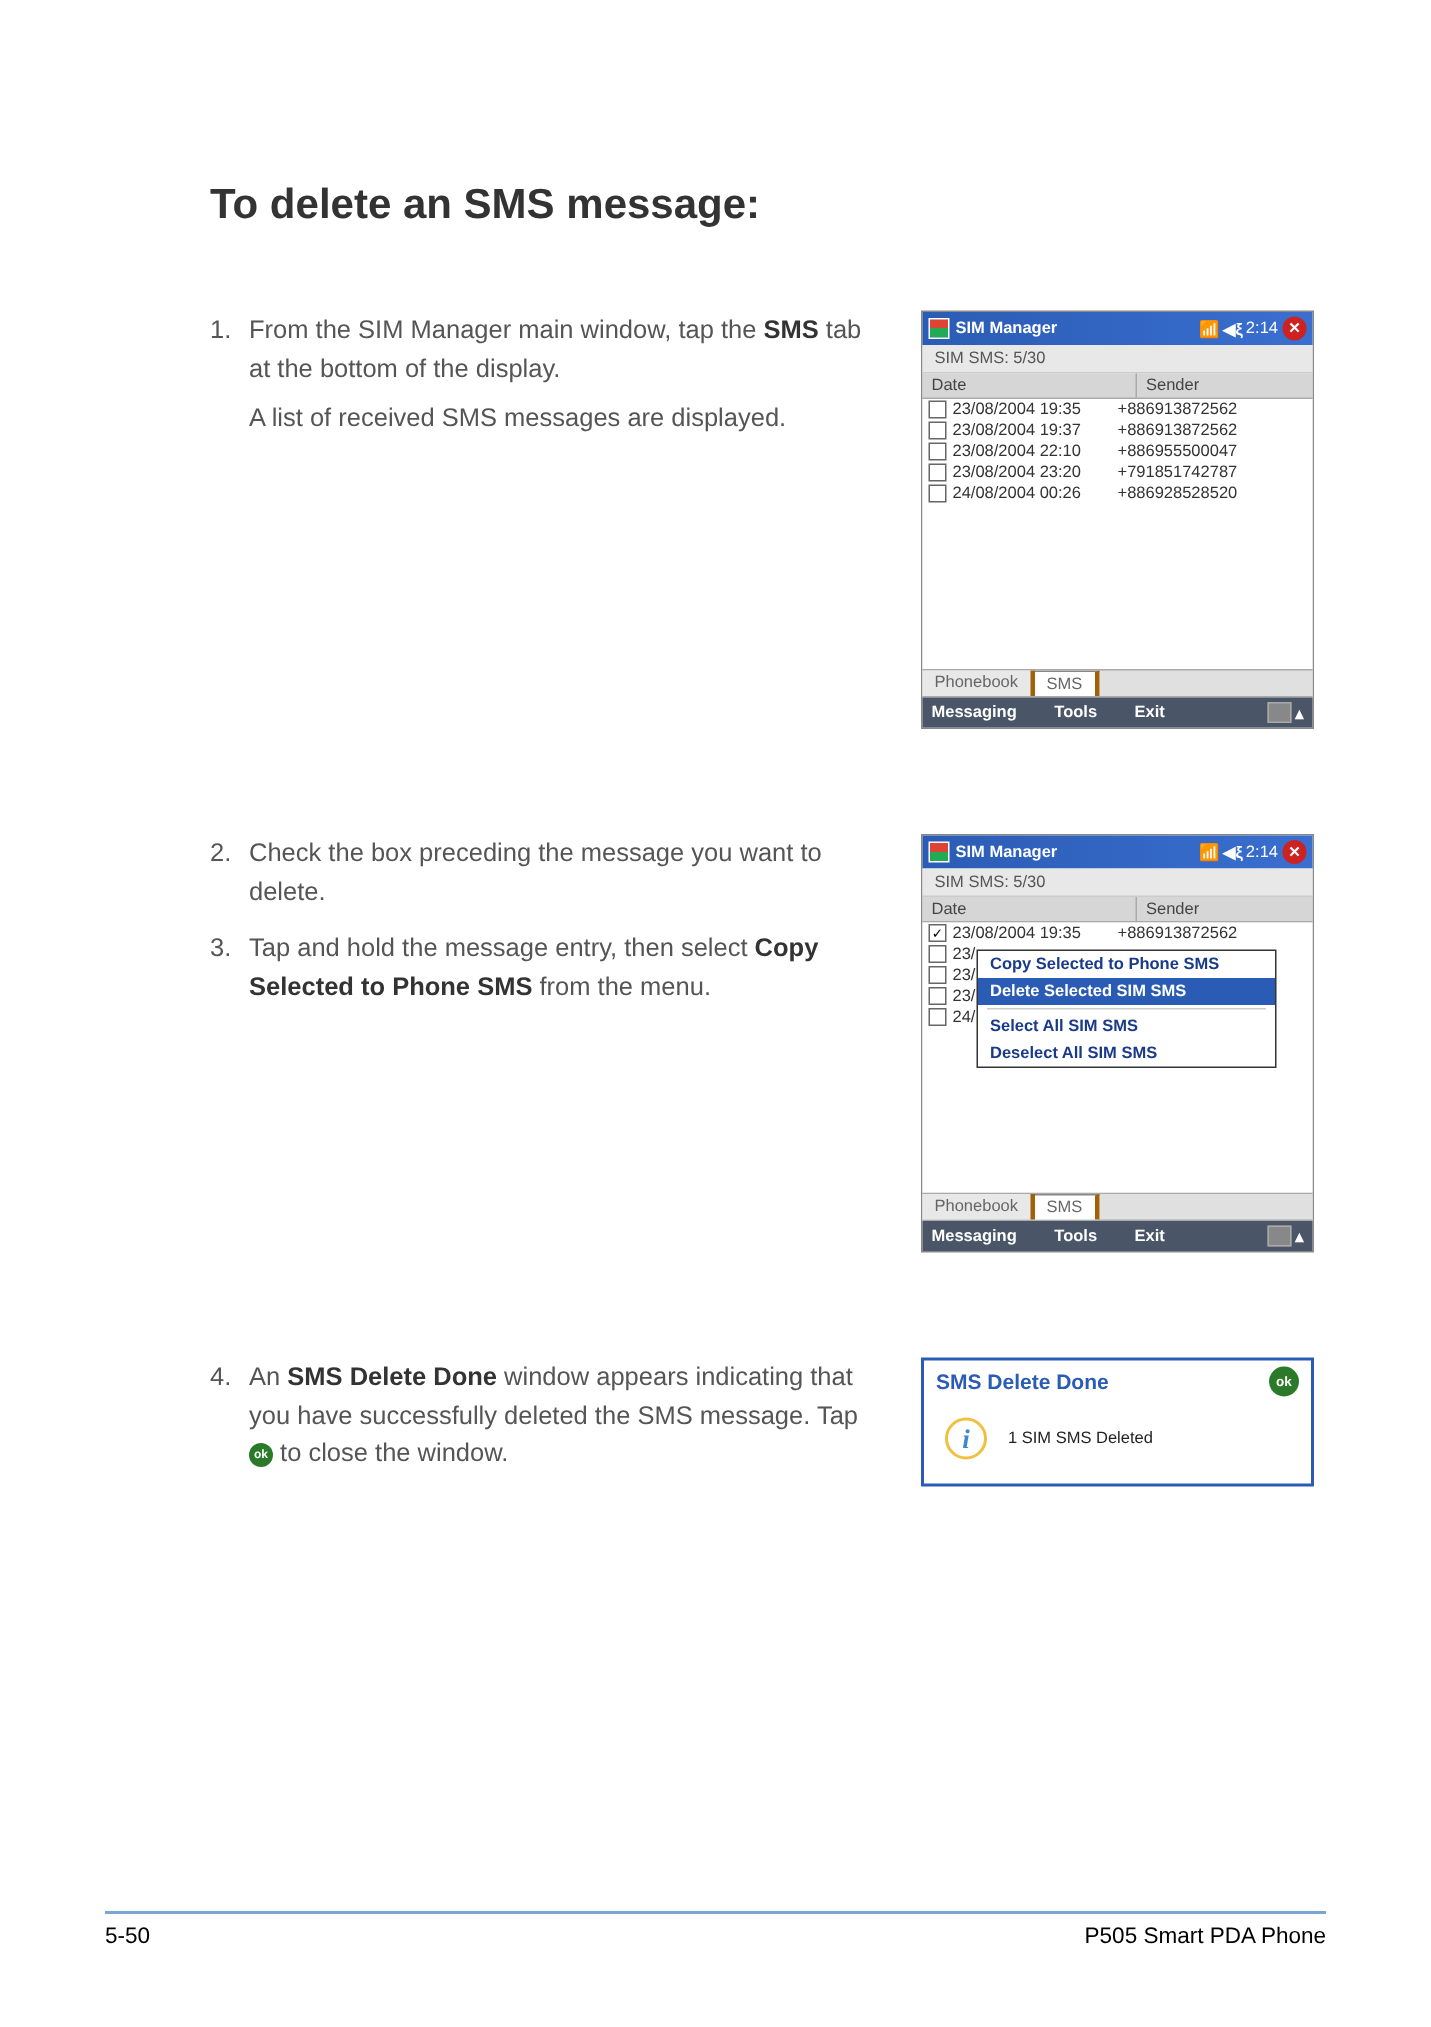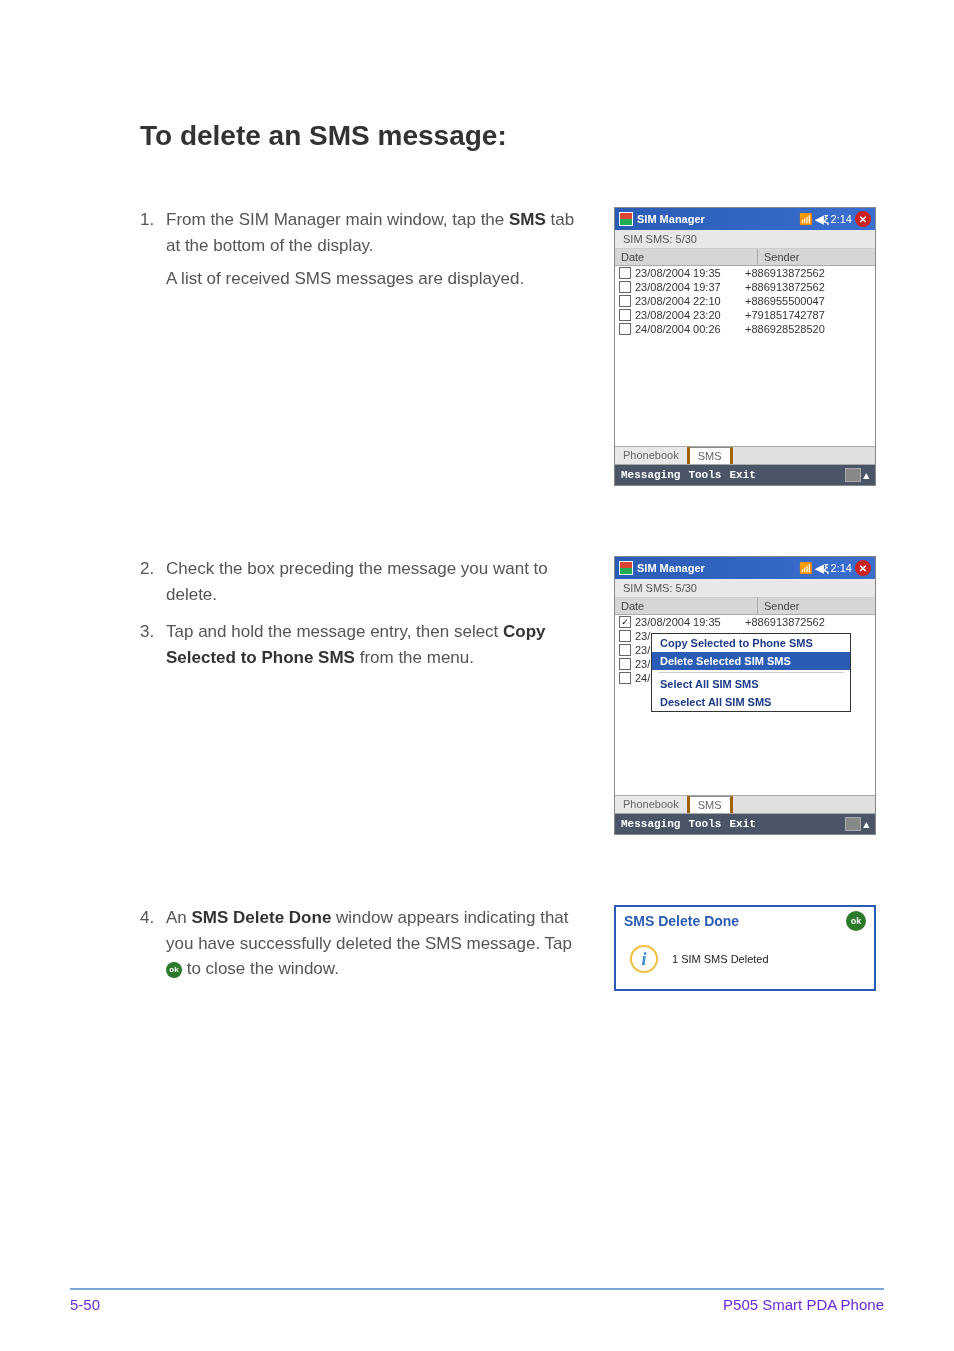--- a/index.html
+++ b/index.html
@@ -160,21 +160,21 @@
     .pda-menubar {
       background: #4a5568;
       color: #fff;
       display: flex;
       align-items: center;
       padding: 2px 6px;
       font-weight: bold;
       height: 20px;
       justify-content: space-between;
     }
-    .pda-menubar .menus { display: flex; gap: 8px; font-family: Liberation Mono, monospace; }
+    .pda-menubar .menus { display: flex; gap: 25px; }
     .pda-menubar .kbd {
       width: 16px; height: 14px;
       background: #888;
       border: 1px solid #aaa;
     }
     .context-menu {
       position: absolute;
       top: 18px;
       left: 36px;
       width: 200px;
@@ -253,29 +253,29 @@
       font-weight: bold;
       font-style: italic;
       font-family: Georgia, serif;
     }
     .dialog-msg {
       font-size: 11px;
       color: #222;
     }
     .footer {
       position: absolute;
-      bottom: 38px;
+      bottom: 52px;
       left: 70px;
       right: 70px;
       border-top: 2px solid #7aa5d6;
       padding-top: 6px;
       display: flex;
       justify-content: space-between;
       font-size: 15px;
-      color: #6d28d9;
+      color: #000000;
     }
     .sub-note {
       margin-top: 8px;
       margin-left: 26px;
     }
     .section-2 { margin-top: 40px; }
     .section-3 { margin-top: 40px; }
   </style>
 </head>
 <body>

